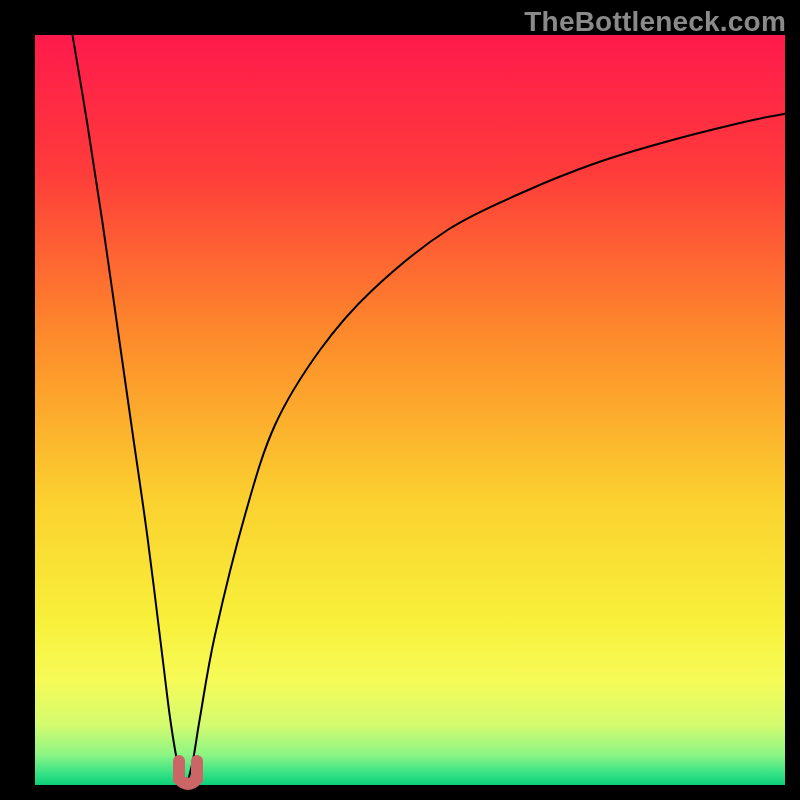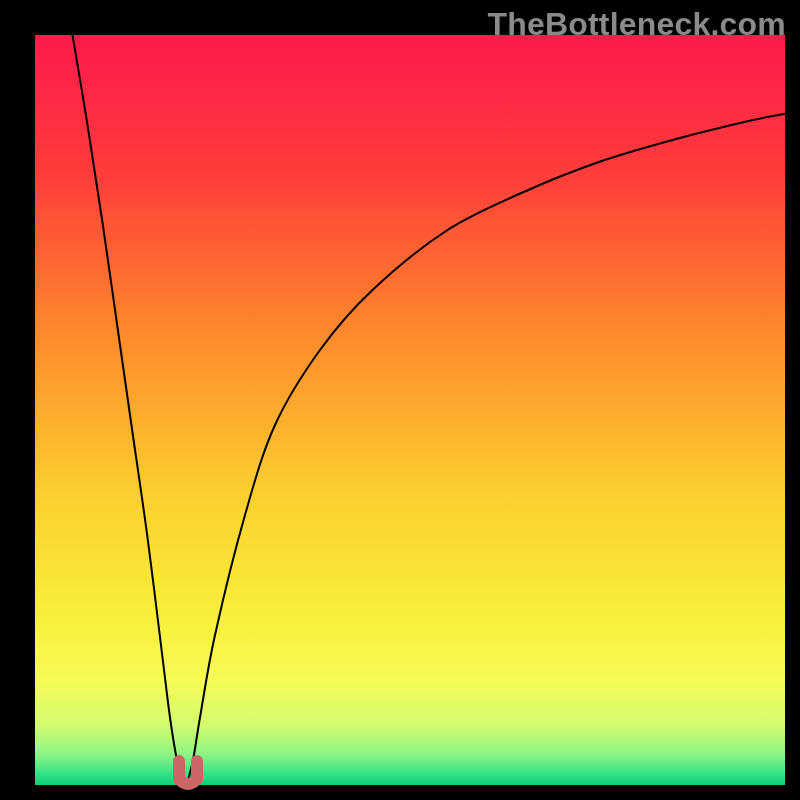--- a/index.html
+++ b/index.html
@@ -16,21 +16,21 @@
     top: 0;
     width: 800px;
     height: 800px;
     background: #000;
   }
   .watermark {
     position: absolute;
     top: 6px;
     right: 14px;
     font-family: Arial, Helvetica, sans-serif;
-    font-size: 32px;
+    font-size: 28px;
     font-weight: 600;
     color: #8a8a8a;
     letter-spacing: 0.2px;
     user-select: none;
   }
 </style>
 </head>
 <body>
 
 <div class="frame">

